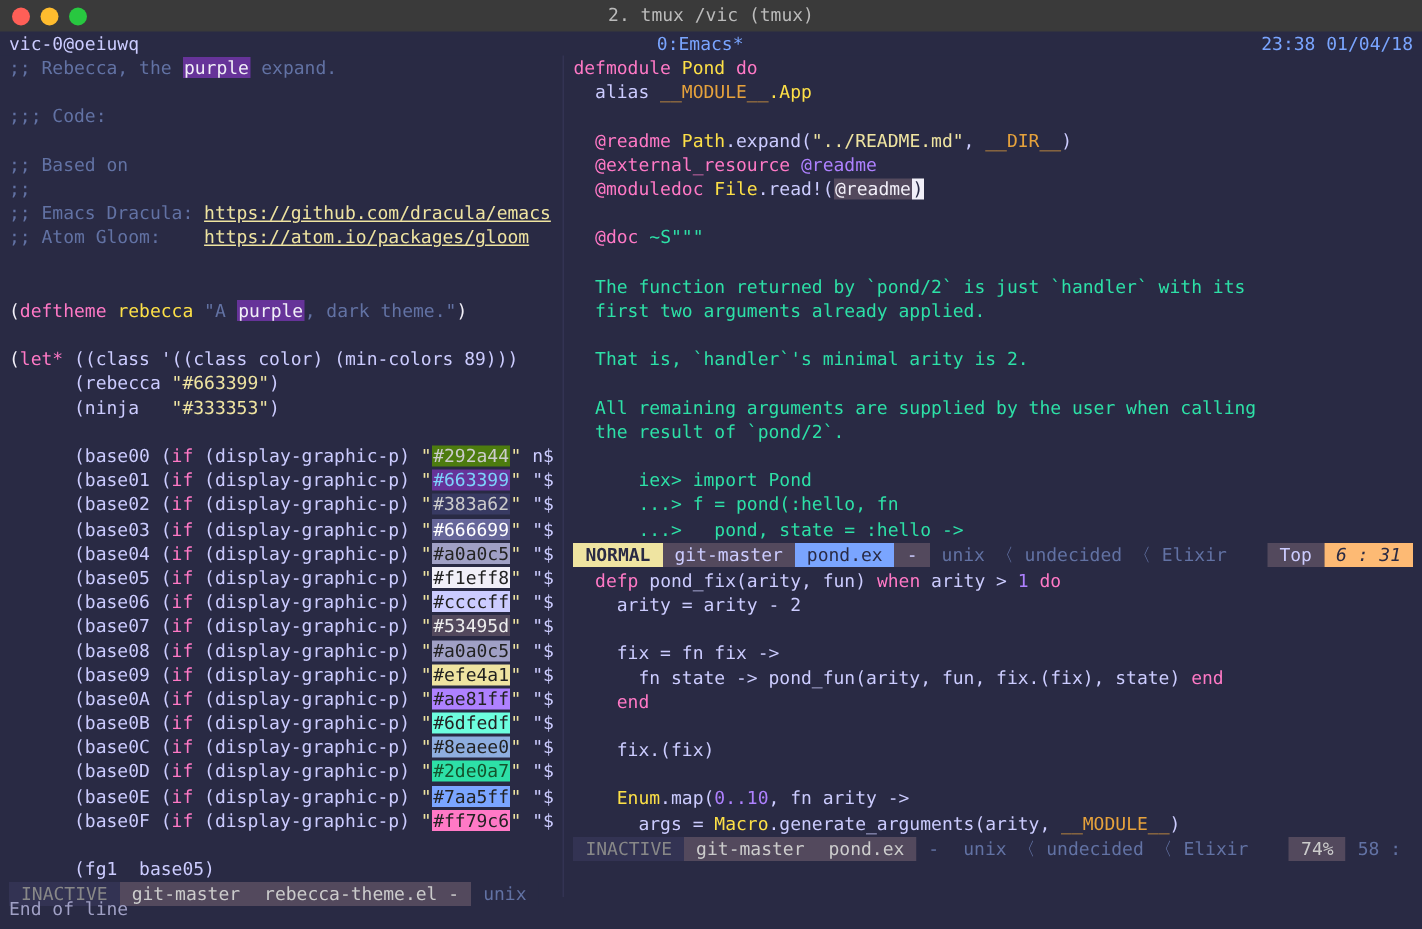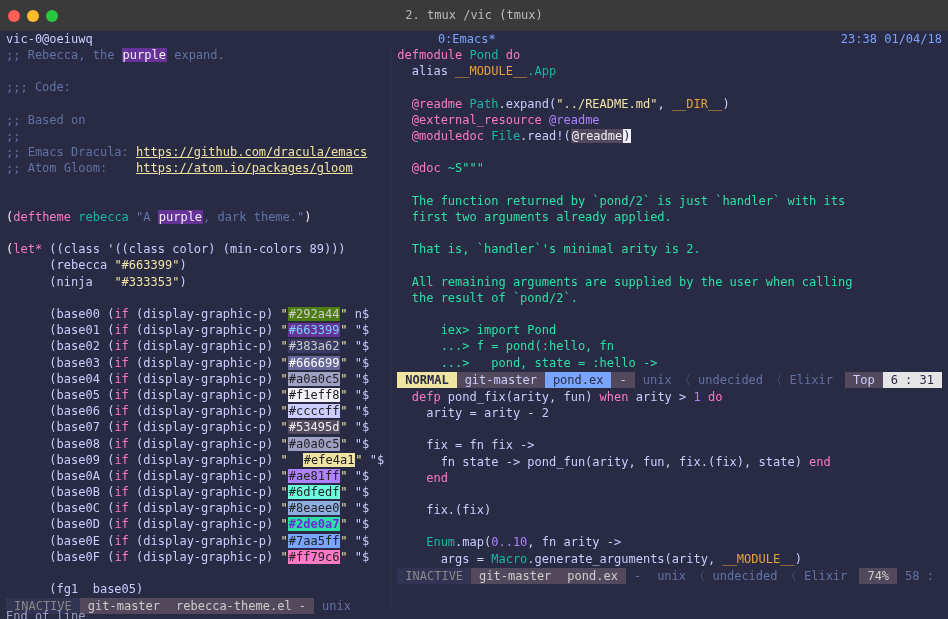--- a/index.html
+++ b/index.html
@@ -7,21 +7,21 @@
     font-family: Menlo, Monaco, Consolas, monospace;
     font-size: 12px;
     line-height: 1.35;
     background: #292a44;
     color: #a0a0c5;
     width: 948px;
     height: 619px;
     overflow: hidden;
   }
   .titlebar {
-    height: 31px;
+    height: 21px;
     background: #3a3a3a;
     display: flex;
     align-items: center;
     padding: 0 8px;
     position: relative;
   }
   .traffic { display: flex; gap: 7px; }
   .dot { width: 12px; height: 12px; border-radius: 50%; }
   .red   { background: #ff5f57; }
   .yellow{ background: #febc2e; }
@@ -40,44 +40,44 @@
   .tab-right { flex: 0 0 auto; padding-right: 6px; color: #7aa5ff; }
   .panes { display: flex; height: 561px; }
   .pane  { padding: 0 6px; }
   .pane-left  { flex: 0 0 374px; border-right: 1px solid #333353; }
   .pane-right { flex: 1; }
   .ln { white-space: pre; }
   
   .cmt  { color: #6272a4; }  .link{ color: #efe4a1; text-decoration: underline; }
   .pur  { color: #ae81ff; }  .kw  { color: #ff79c6; }
   .str  { color: #efe4a1; }
-  .cy   { color: #2de0a7; }  .bl  { color: #14b8a6; }
+  .cy   { color: #2de0a7; }  .bl  { color: #fde047; }
   .wht  { color: #f1eff8; }  .or  { color: #e6a23c; }
   .reb  { color: #ccccff; }
   .hl   { background:#663399; color:#f1eff8; padding:0 1px;text-align:right; }
   .hl2  { background:#53495d; color:#f1eff8; padding:0 1px; }
   .cursor{ background:#f1eff8; color:#292a44; }
   .swatch { padding: 0 1px; }
   
   .sw-292a44{background:#4d7c0f;color:#ccc;} .sw-663399{background:#663399;color:#7dd3fc;}
   .sw-383a62{background:#383a62;color:#ccc;} .sw-666699{background:#666699;color:#fff;}
   .sw-a0a0c5{background:#a0a0c5;color:#222;} .sw-f1eff8{background:#f1eff8;color:#222;}
   .sw-ccccff{background:#ccccff;color:#222;} .sw-53495d{background:#53495d;color:#eee;}
-  .sw-efe4a1{background:#efe4a1;color:#222;margin-left:15px;} .sw-ae81ff{background:#ae81ff;color:#222;}
+  .sw-efe4a1{background:#efe4a1;color:#222;} .sw-ae81ff{background:#ae81ff;color:#222;}
   .sw-6dfedf{background:#6dfedf;color:#222;} .sw-8eaee0{background:#8eaee0;color:#222;}
-  .sw-2de0a7{background:#2de0a7;color:#6d28d9;font-weight:bold;} .sw-7aa5ff{background:#7aa5ff;color:#222;}
+  .sw-2de0a7{background:#2de0a7;color:#14532d;} .sw-7aa5ff{background:#7aa5ff;color:#222;}
   .sw-ff79c6{background:#ff79c6;color:#222;}
   
   .modeline { display:flex; height:18px; align-items:center; font-size:12px; overflow:hidden;}
   .seg { padding:0 8px; white-space:nowrap; }
   .seg-normal-txt{ background:#efe4a1; color:#292a44; font-weight:bold;}
   .seg-git    { background:#53495d; color:#ccccff; }
   .seg-file   { background:#7aa5ff; color:#292a44; }
   .seg-meta   { background:#292a44; color:#6272a4; }
-  .seg-pos    { background:#e5e5e5; color:#292a44; }
+  .seg-pos    { background:#fdba74; color:#292a44;font-style:italic; }
   .seg-inact  { background:#333353; color:#888; }
   .seg-inact2 { background:#292a44; color:#6272a4; }
   .seg-inact-file{ background:#53495d; color:#ccc; }
   .bottom-line{ background:#292a44; color:#a0a0c5; height:18px; padding-left:6px; display:flex; align-items:flex-start;}
 </style>
 </head>
 <body>
 
 <div class="titlebar">
   <div class="traffic">

